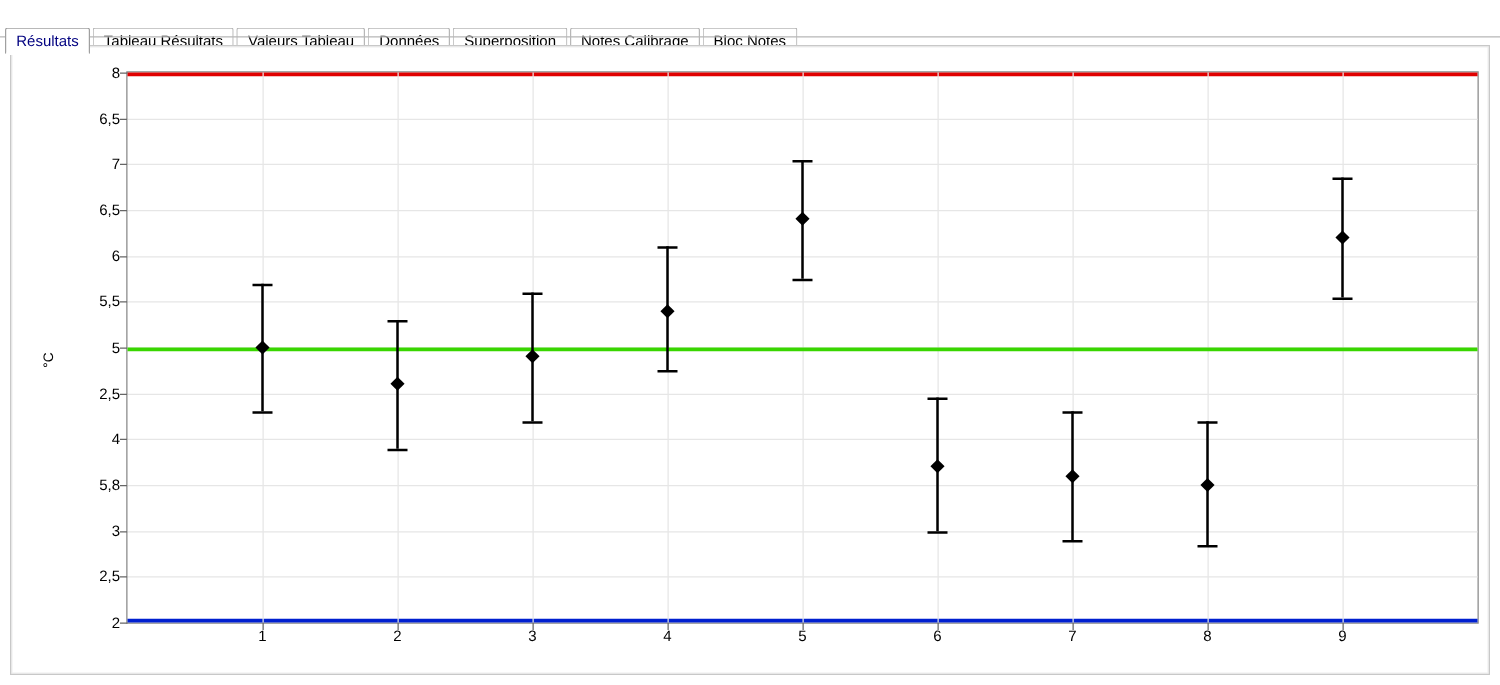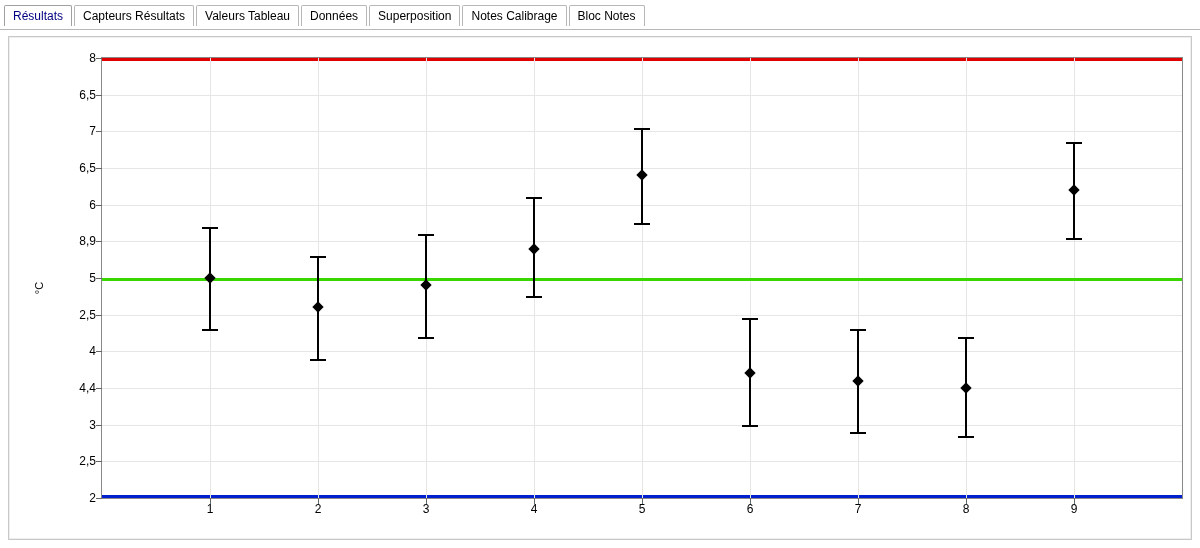--- a/index.html
+++ b/index.html
@@ -13,23 +13,24 @@
   .app {
     position: relative;
     width: 1200px;
     height: 548px;
     background: #ffffff;
     overflow: hidden;
   }
   
   .tabs {
     display: flex;
-    align-items: flex-start;
+    align-items: center;
     height: 30px;
     padding: 5px 4px 0 4px;
+    margin-top: 12px;
   }
   .tab {
     border: 1px solid #b7b7b7;
     border-bottom: none;
     background: #ffffff;
     padding: 3px 8px 3px 8px;
     margin-right: 2px;
     border-top-left-radius: 2px;
     border-top-right-radius: 2px;
     font-size: 12px;
@@ -177,21 +178,21 @@
     background: #000;
     transform: translate(-50%, -50%) rotate(45deg);
   }
 </style>
 </head>
 <body>
 <div class="app">
 
 <div class="tabs" id="tab-bar">
       <div class="tab active"><span>Résultats</span></div>
-      <div class="tab"><span>Capteurs Résultats</span></div>
+      <div class="tab"><span>Tableau Résultats</span></div>
       <div class="tab"><span>Valeurs Tableau</span></div>
       <div class="tab"><span>Données</span></div>
       <div class="tab"><span>Superposition</span></div>
       <div class="tab"><span>Notes Calibrage</span></div>
       <div class="tab"><span>Bloc Notes</span></div>
     </div>
 <div class="tabs-baseline"></div>
 
 <div class="chart-panel">
   <div class="ylabel">°C</div>
@@ -202,33 +203,33 @@
   <div class="tick-y-mark" style="top: 100%;"></div>
         <div class="tick-y" style="top: 100%;">2</div>
         <div class="grid-h" style="top: 91.6667%;"></div>
         <div class="tick-y-mark" style="top: 91.6667%;"></div>
         <div class="tick-y" style="top: 91.6667%;">2,5</div>
         <div class="grid-h" style="top: 83.3333%;"></div>
         <div class="tick-y-mark" style="top: 83.3333%;"></div>
         <div class="tick-y" style="top: 83.3333%;">3</div>
         <div class="grid-h" style="top: 75%;"></div>
         <div class="tick-y-mark" style="top: 75%;"></div>
-        <div class="tick-y" style="top: 75%;">4,4</div>
+        <div class="tick-y" style="top: 75%;">5,8</div>
         <div class="grid-h" style="top: 66.6667%;"></div>
         <div class="tick-y-mark" style="top: 66.6667%;"></div>
         <div class="tick-y" style="top: 66.6667%;">4</div>
         <div class="grid-h" style="top: 58.3333%;"></div>
         <div class="tick-y-mark" style="top: 58.3333%;"></div>
         <div class="tick-y" style="top: 58.3333%;">2,5</div>
         <div class="grid-h" style="top: 50%;"></div>
         <div class="tick-y-mark" style="top: 50%;"></div>
         <div class="tick-y" style="top: 50%;">5</div>
         <div class="grid-h" style="top: 41.6667%;"></div>
         <div class="tick-y-mark" style="top: 41.6667%;"></div>
-        <div class="tick-y" style="top: 41.6667%;">8,9</div>
+        <div class="tick-y" style="top: 41.6667%;">5,5</div>
         <div class="grid-h" style="top: 33.3333%;"></div>
         <div class="tick-y-mark" style="top: 33.3333%;"></div>
         <div class="tick-y" style="top: 33.3333%;">6</div>
         <div class="grid-h" style="top: 25%;"></div>
         <div class="tick-y-mark" style="top: 25%;"></div>
         <div class="tick-y" style="top: 25%;">6,5</div>
         <div class="grid-h" style="top: 16.6667%;"></div>
         <div class="tick-y-mark" style="top: 16.6667%;"></div>
         <div class="tick-y" style="top: 16.6667%;">7</div>
         <div class="grid-h" style="top: 8.33333%;"></div>

